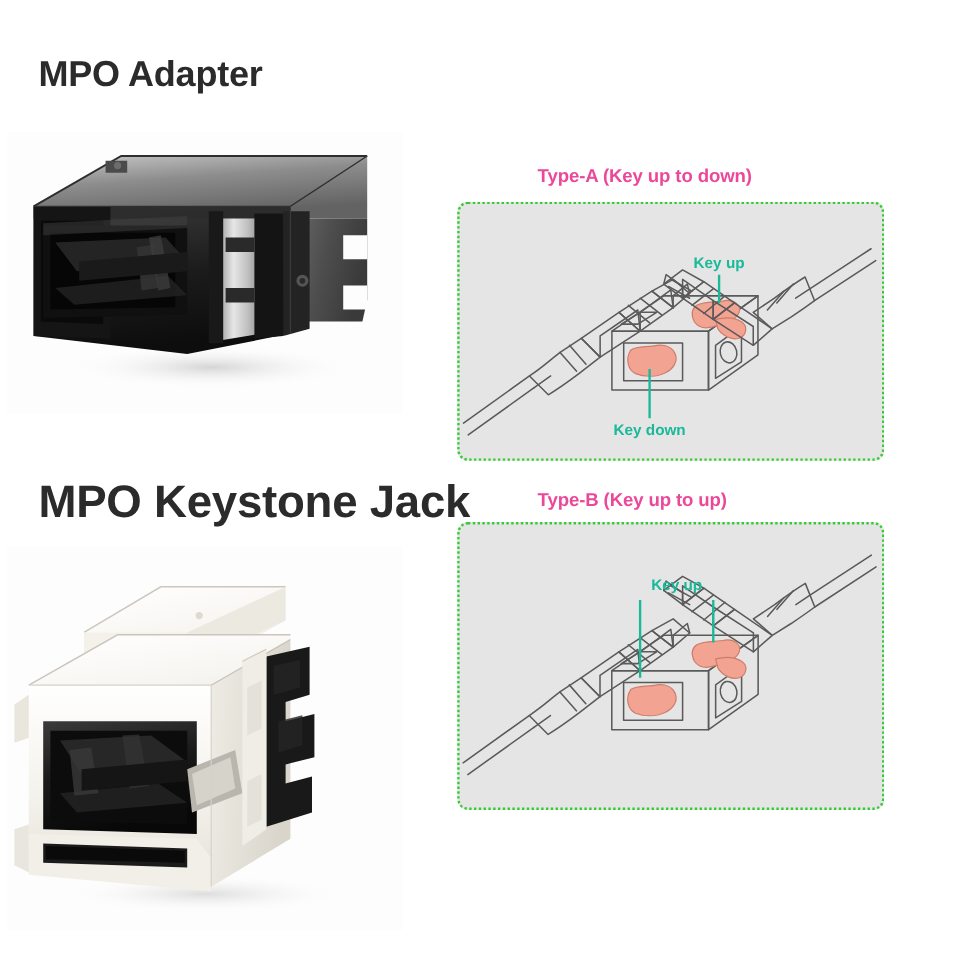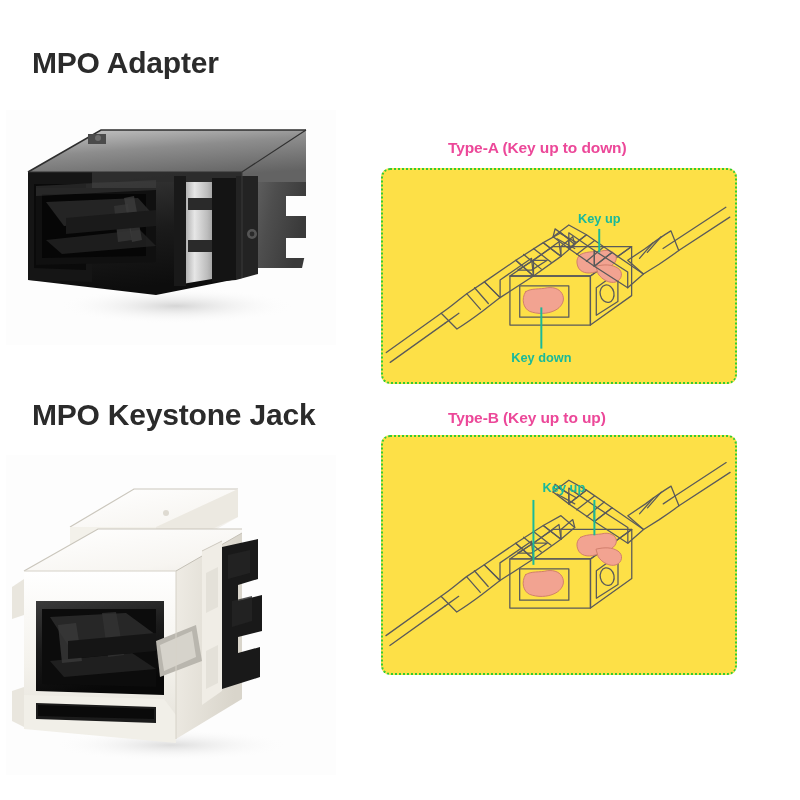--- a/index.html
+++ b/index.html
@@ -14,21 +14,21 @@
 
   
   .heading{
     position:absolute;
     font-weight:bold;
     color:#2b2b2b;
     letter-spacing:-0.2px;
     white-space:nowrap;
   }
   #heading-adapter{left:32px;top:46px;font-size:30px;}
-  #heading-keystone{left:32px;top:398px;font-size:30px;}
+  #heading-keystone{left:32px;top:398px;font-size:38px;}
 
   
   .photo{
     position:absolute;
     background:#fdfdfd;
   }
   #photo-adapter{left:6px;top:110px;width:330px;height:235px;}
   #photo-keystone{left:6px;top:455px;width:330px;height:320px;}
   .photo svg{display:block;width:100%;height:100%;}
 
@@ -41,21 +41,21 @@
     white-space:nowrap;
     letter-spacing:-0.1px;
   }
   #title-type-a{left:448px;top:139px;}
   #title-type-b{left:448px;top:409px;}
 
   .panel{
     position:absolute;
     border:2px dotted #33cc33;
     border-radius:9px;
-    background:#fde047;
+    background:#e5e5e5;
     box-sizing:border-box;
   }
   #panel-type-a{left:381px;top:168px;width:356px;height:216px;}
   #panel-type-b{left:381px;top:435px;width:356px;height:240px;}
   .panel svg{display:block;width:100%;height:100%;}
 
   
 </style>
 </head>
 <body>

